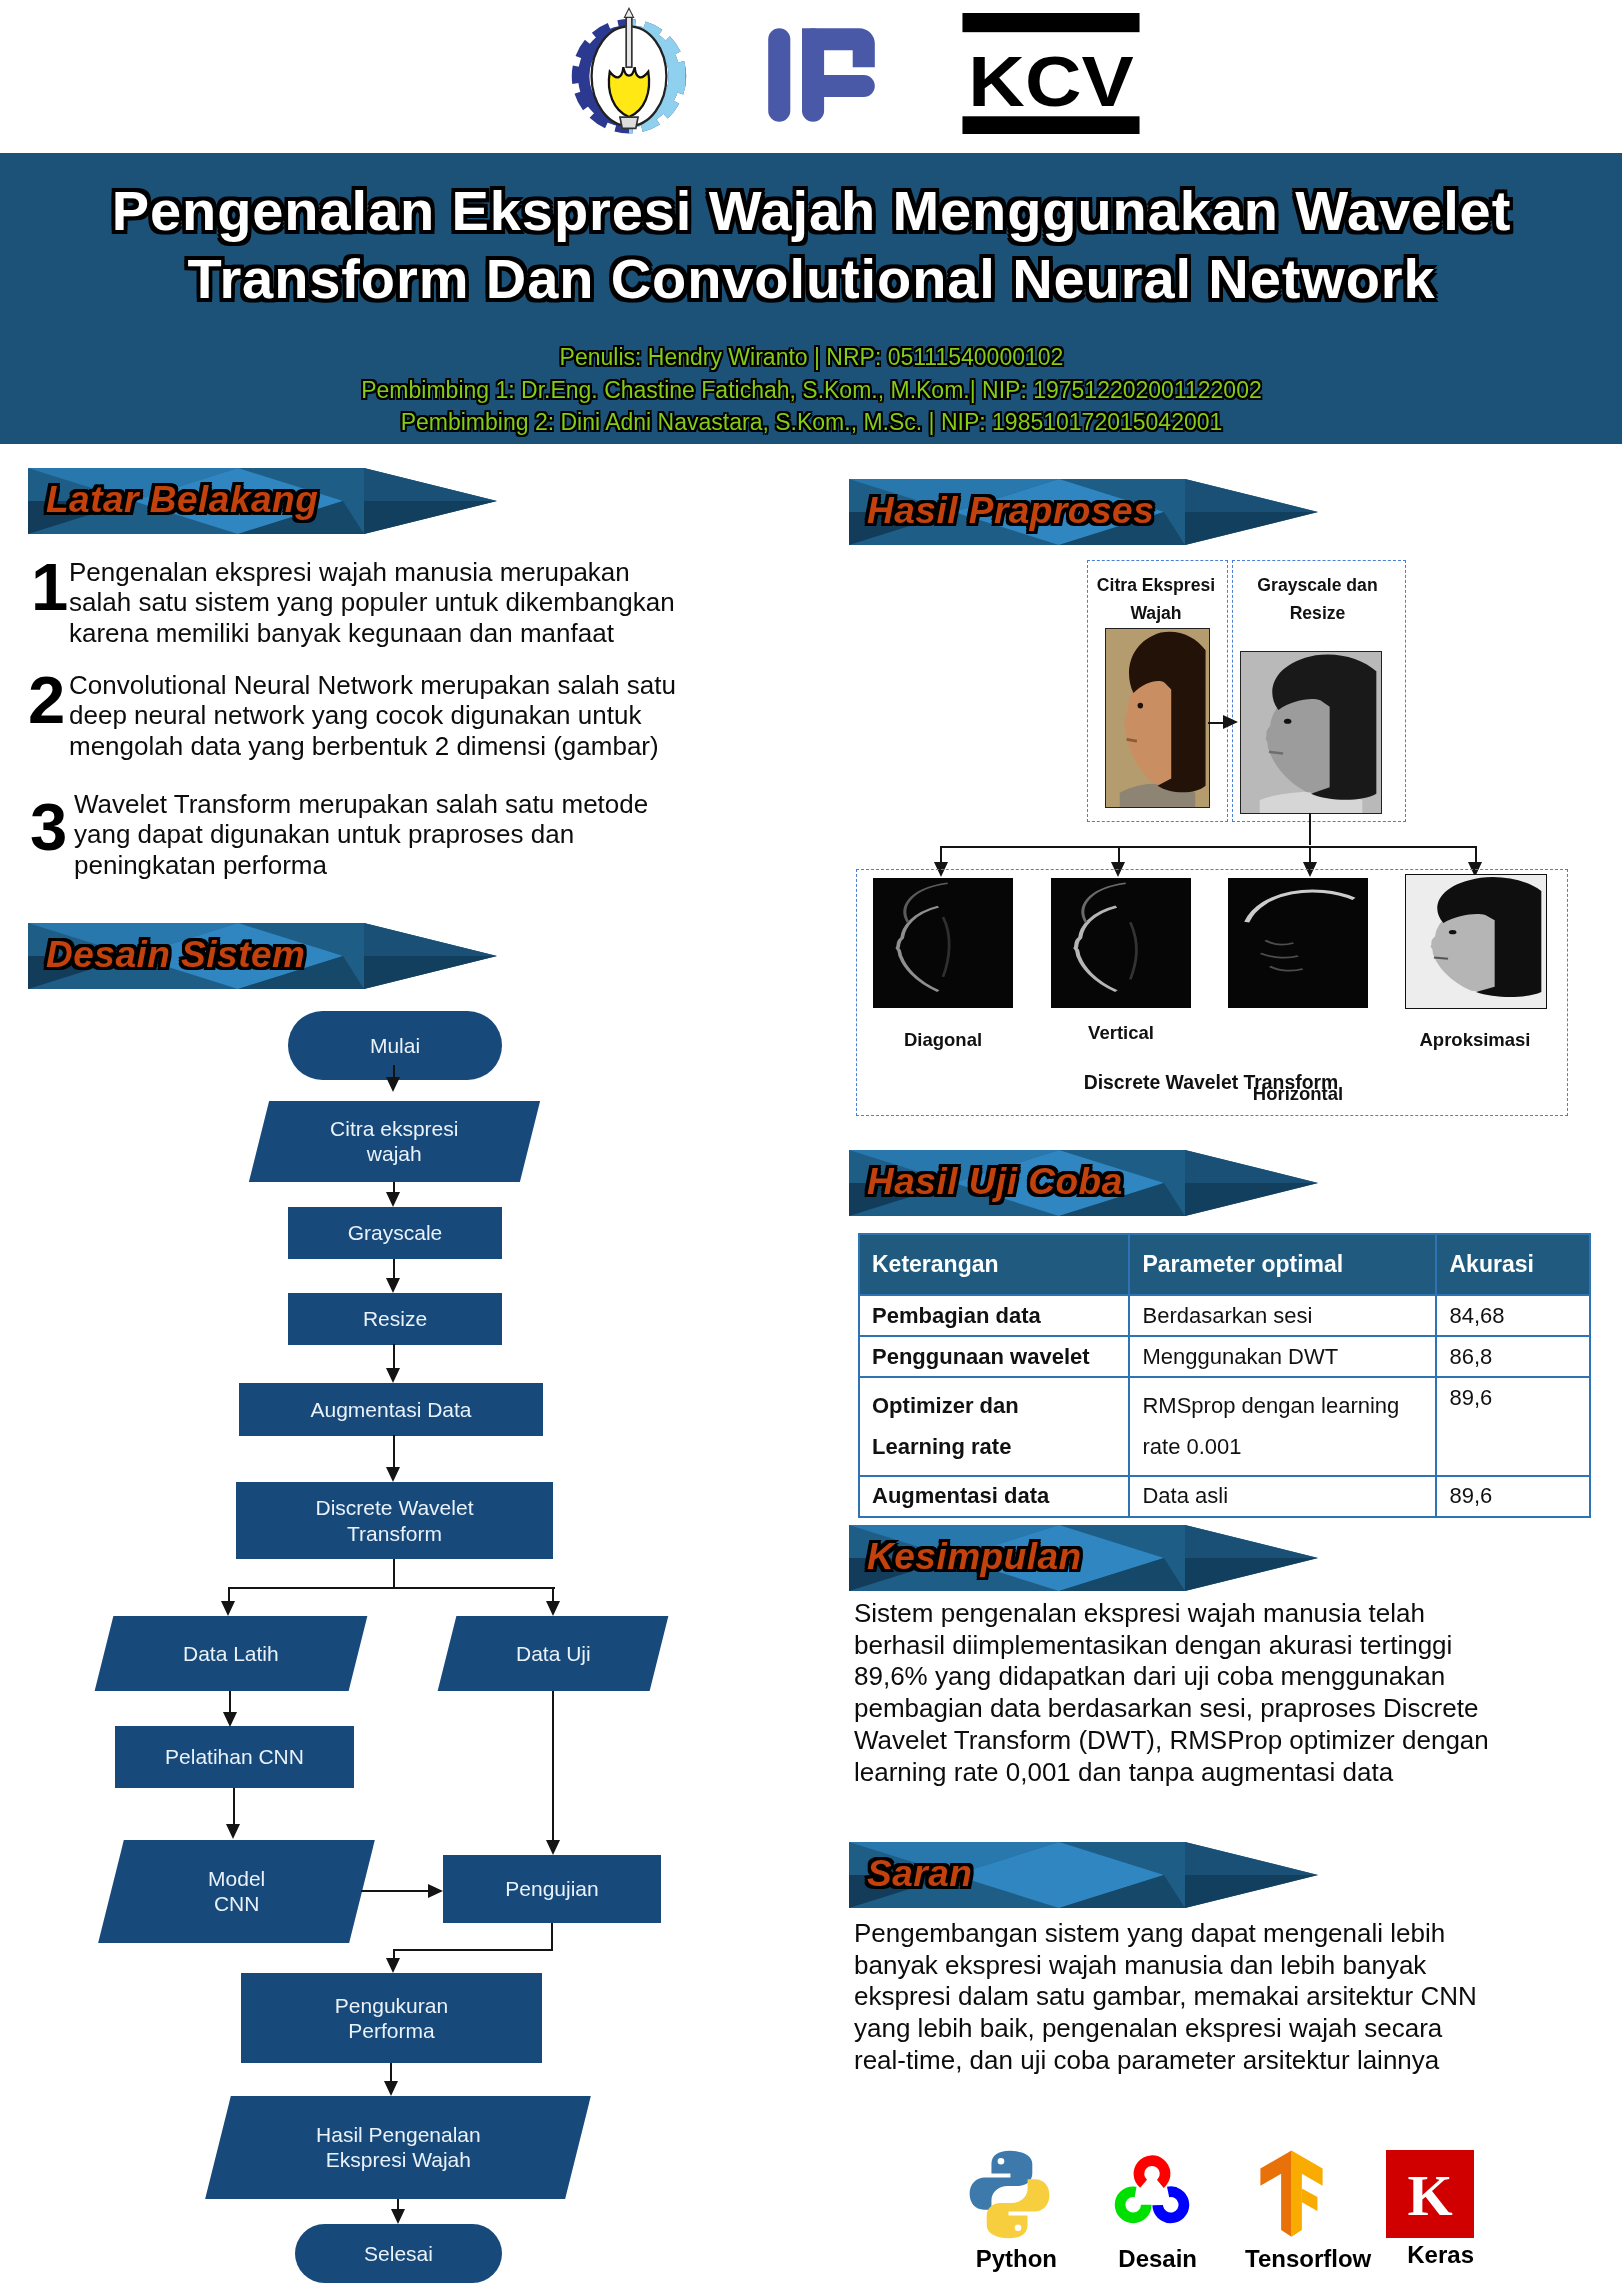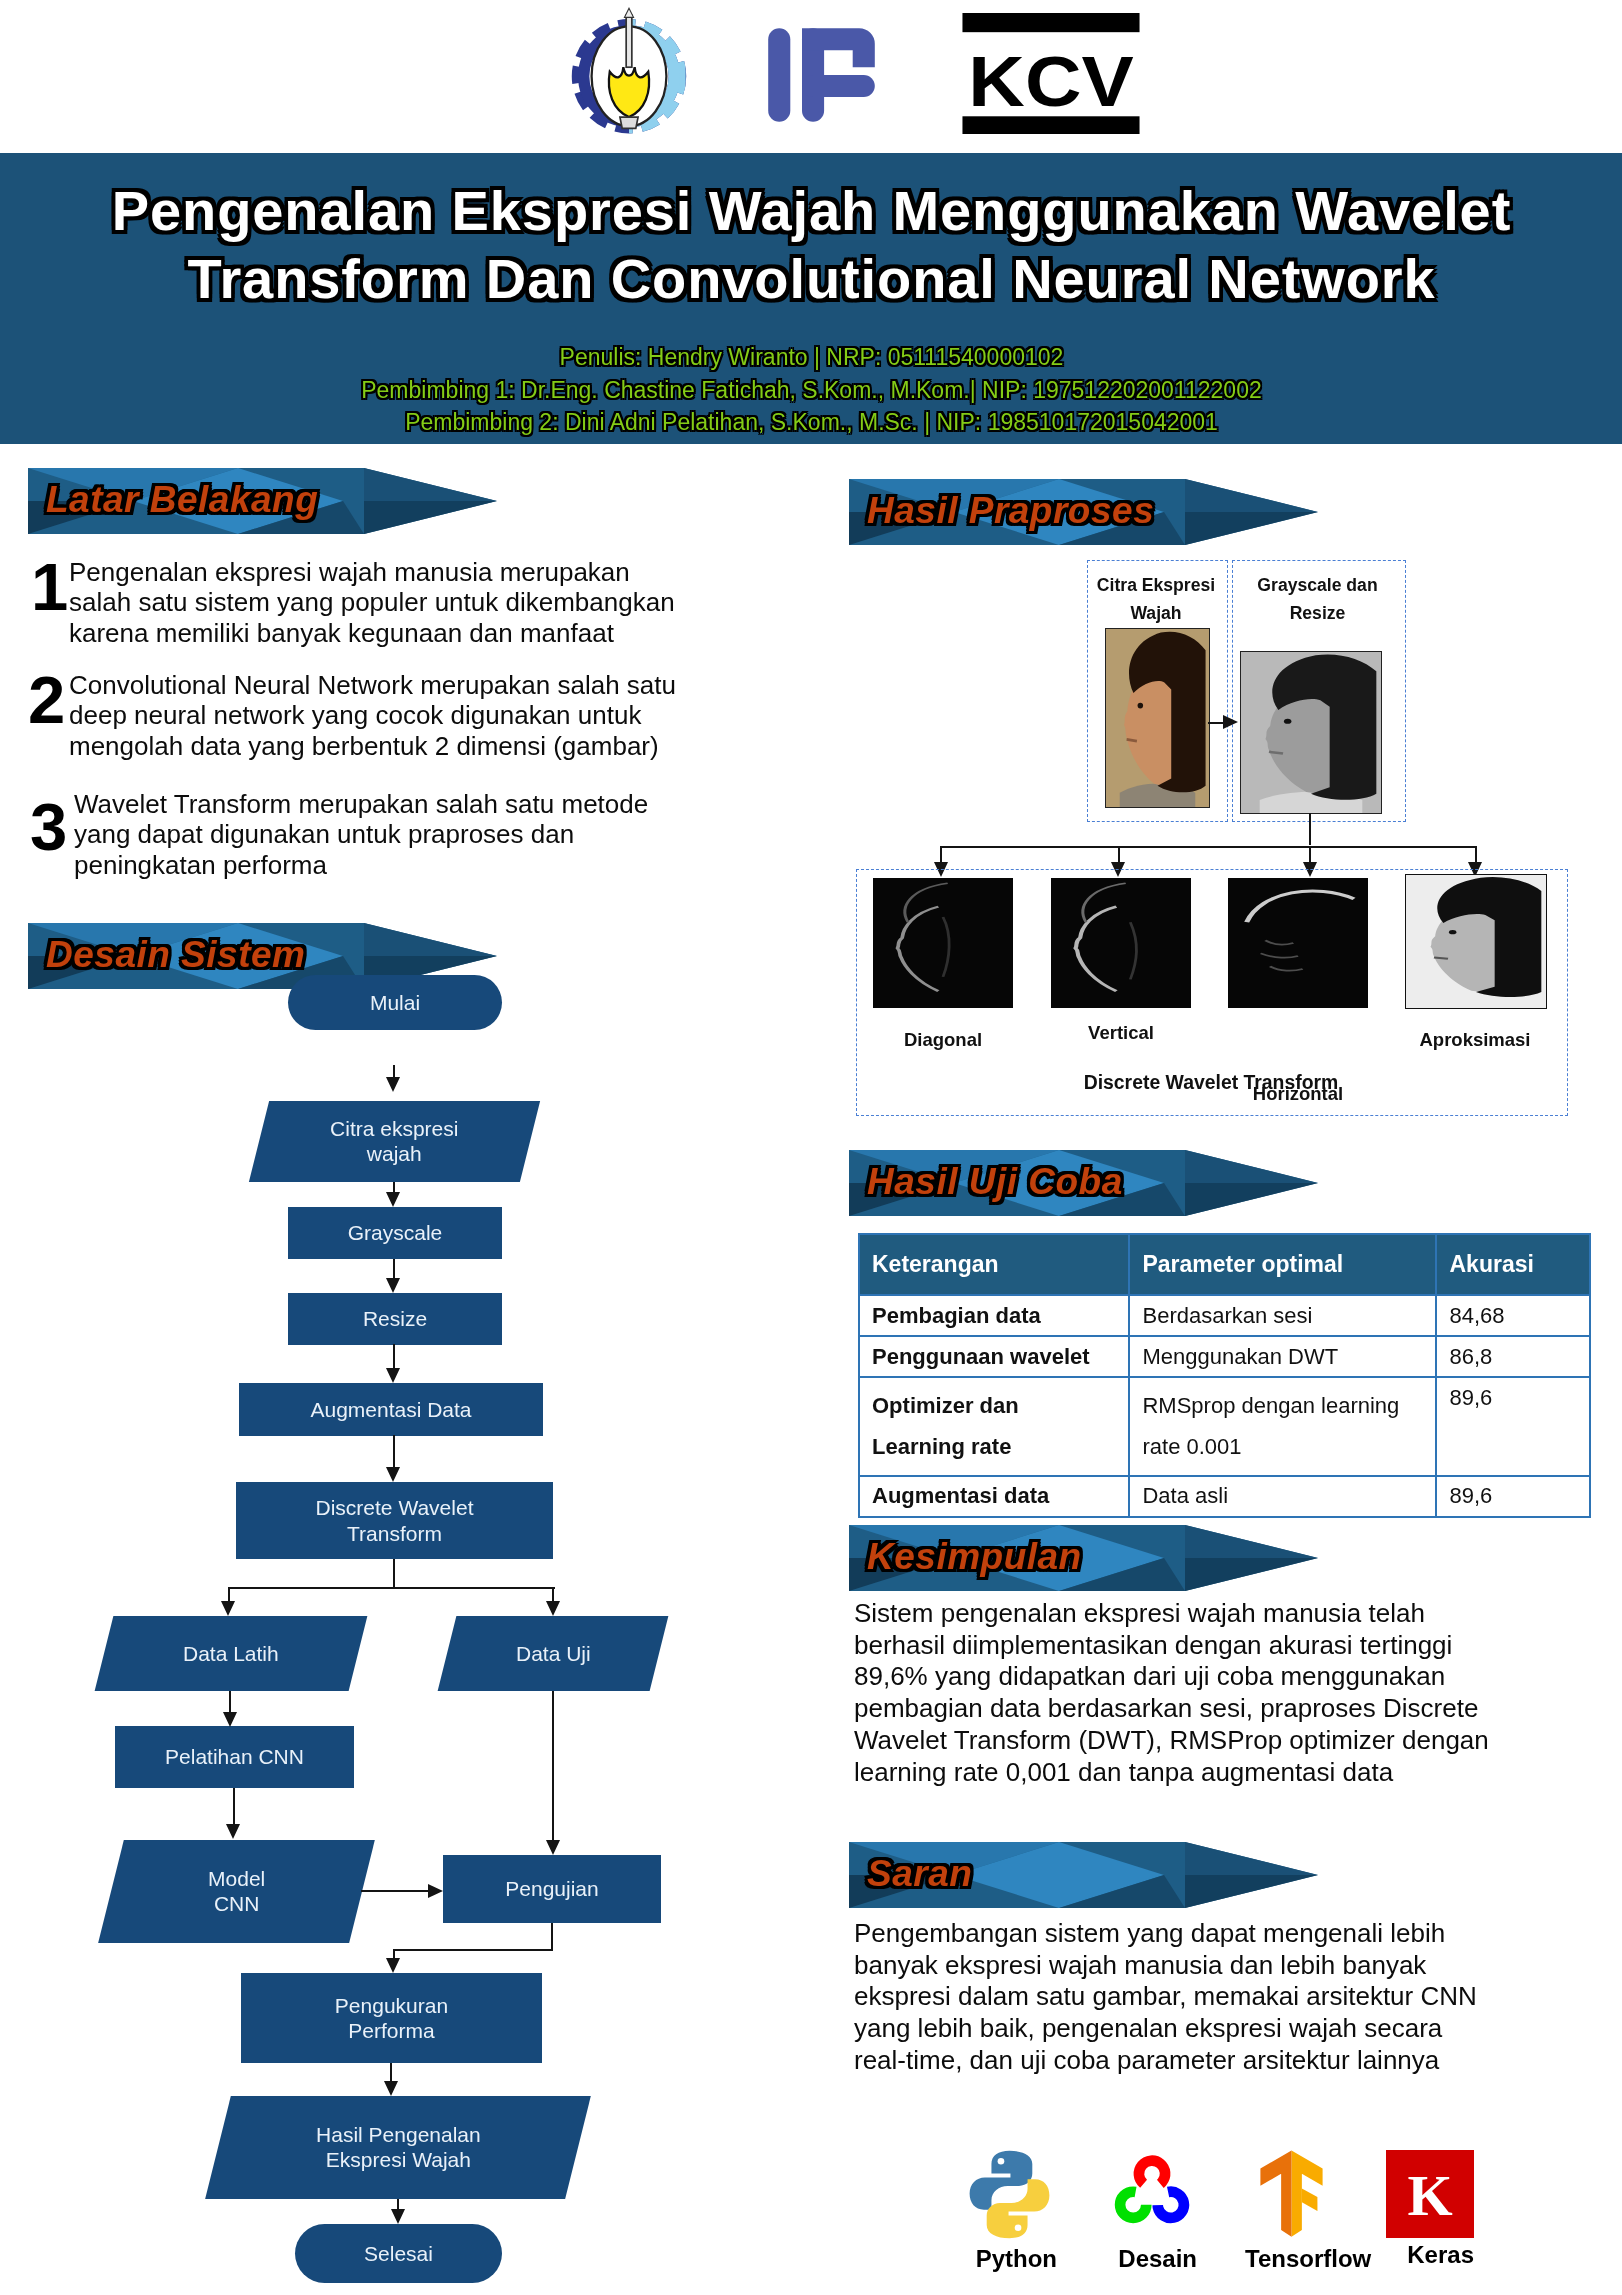--- a/index.html
+++ b/index.html
@@ -104,21 +104,21 @@
       <rect x="0" y="70" width="120" height="12" fill="#000"></rect>
     </svg>
   </div>
 </div>
 
 <div class="title-band">
   <div class="title-line" style="top:25.4px;">Pengenalan Ekspresi Wajah Menggunakan Wavelet</div>
   <div class="title-line" style="top:93px;">Transform Dan Convolutional Neural Network</div>
   <div class="author-line" style="top:171px;">Penulis: Hendry Wiranto | NRP: 05111540000102</div>
   <div class="author-line" style="top:204px;">Pembimbing 1: Dr.Eng. Chastine Fatichah, S.Kom., M.Kom.| NIP: 197512202001122002</div>
-  <div class="author-line" style="top:236px;">Pembimbing 2: Dini Adni Pelatihan, S.Kom., M.Sc. | NIP: 198510172015042001</div>
+  <div class="author-line" style="top:236px;">Pembimbing 2: Dini Adni Navastara, S.Kom., M.Sc. | NIP: 198510172015042001</div>
 </div>
 
 <div class="banner" style="left:28px;top:463px;width:476px;">
   <svg viewBox="0 0 340 60" preserveAspectRatio="none">
     <polygon points="0,4 240,4 335,30 240,56 0,56" fill="#1e5d86"></polygon>
     <polygon points="0,4 150,4 75,30" fill="#2877ad"></polygon>
     <polygon points="75,30 150,4 225,30 150,56" fill="#2f86c0"></polygon>
     <polygon points="0,30 75,30 0,56" fill="#123c59"></polygon>
     <polygon points="150,56 225,30 240,56" fill="#16486a"></polygon>
     <polygon points="240,4 335,30 240,30" fill="#1a5076"></polygon>
@@ -201,21 +201,21 @@
   <div class="item-text prewrap" style="left:69px;top:670px;">Convolutional Neural Network merupakan salah satu
 deep neural network yang cocok digunakan untuk
 mengolah data yang berbentuk 2 dimensi (gambar)</div>
   <div class="num" style="left:30px;top:793px;">3</div>
   <div class="item-text prewrap" style="left:74px;top:789px;">Wavelet Transform merupakan salah satu metode
 yang dapat digunakan untuk praproses dan
 peningkatan performa</div>
 </div>
 
 <div>
-  <div class="node pill prewrap" style="left:288px;top:975px;width:214px;height:55px;"><span class="prewrap">Mulai</span></div>
+  <div class="node pill prewrap" style="left:288px;top:1011px;width:214px;height:69px;"><span class="prewrap">Mulai</span></div>
   <div class="node para" style="left:259px;top:1101px;width:271px;height:81px;">
       <span class="prewrap">Citra ekspresi
 wajah</span>
     </div>
   <div class="node" style="left:288px;top:1207px;width:214px;height:52px;">
       <span class="prewrap">Grayscale</span>
     </div>
   <div class="node" style="left:288px;top:1293px;width:214px;height:52px;">
       <span class="prewrap">Resize</span>
     </div>

